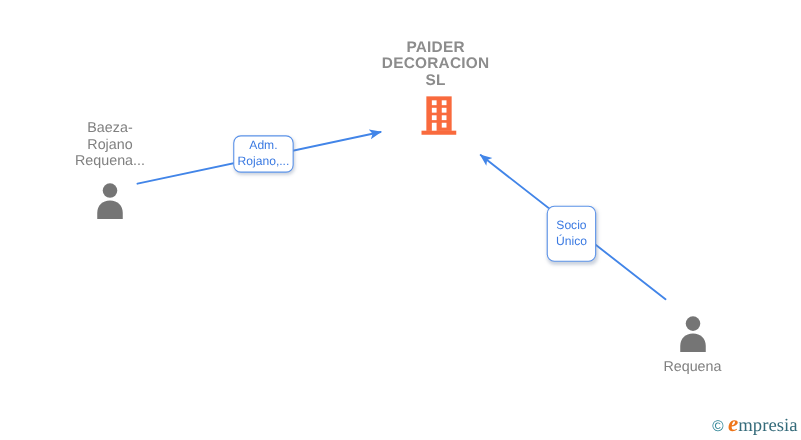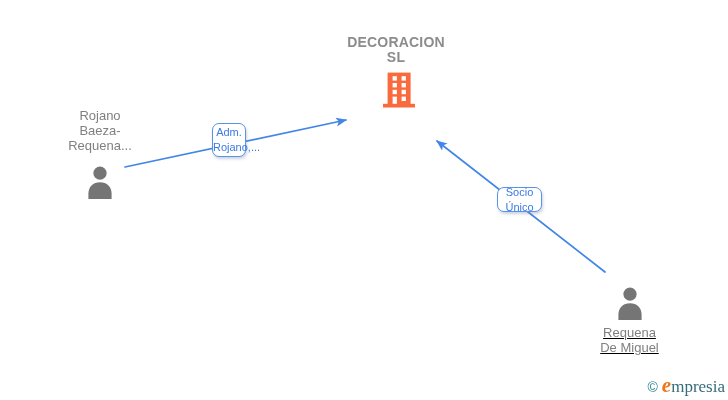--- a/index.html
+++ b/index.html
@@ -31,21 +31,21 @@
     color: #8c8c8c;
     letter-spacing: 0.2px;
   }
   .building-wrap {
     width: 32px; height: 36px;
     margin: 7px 0 0 67px;
   }
   
   .person-node { position: absolute; text-align: center; }
   .person-node.left  { left: 40px;  top: 108px; width: 120px; }
-  .person-node.right { left: 567px; top: 287px; width: 125px; text-decoration: underline; }
+  .person-node.right { left: 567px; top: 287px; width: 125px; }
   .person-label {
     font-size: 13px;
     line-height: 15px;
     color: #808080;
   }
   .person-node.left .person-icon-wrap { margin: 13px auto 0 auto; width: 28px; height: 33px; }
   .person-node.right .person-icon-wrap { margin: 0 auto; width: 28px; height: 33px; }
   .person-node.right .person-label { margin-top: 5px; }
   
   .edge-label {
@@ -56,22 +56,22 @@
     border-radius: 7px;
     box-shadow: 1px 2px 3px rgba(110,130,160,0.35);
     color: #3b7ae2;
     font-size: 11px;
     line-height: 15px;
     text-align: center;
     display: flex;
     flex-direction: column;
     justify-content: center;
   }
-  .edge-label.adm   { left: 212px; top: 123px; width: 34px; height: 34px; }
-  .edge-label.socio { left: 497px; top: 187px; width: 45px; height: 25px; }
+  .edge-label.adm   { left: 212px; top: 123px; width: 55px; height: 34px; }
+  .edge-label.socio { left: 497px; top: 187px; width: 45px; height: 51px; }
   
   .watermark {
     position: absolute;
     right: 3px; bottom: 4px;
     display: flex;
     align-items: baseline;
     font-family: "Liberation Serif", serif;
     white-space: nowrap;
   }
   .wm-copy {
@@ -103,20 +103,21 @@
       <marker id="arrowhead" markerUnits="userSpaceOnUse" markerWidth="12" markerHeight="10" refX="10" refY="4.5" orient="auto">
         <path d="M0,0 L11,4.5 L0,9 L2.6,4.5 Z" fill="#4285e8"></path>
       </marker>
     </defs>
     <line x1="125" y1="167" x2="346" y2="120" stroke="#4285e8" stroke-width="1.7" stroke-linecap="round" marker-end="url(#arrowhead)"></line>
     <line x1="605" y1="272" x2="437" y2="141" stroke="#4285e8" stroke-width="1.7" stroke-linecap="round" marker-end="url(#arrowhead)"></line>
   </svg>
 
   <div class="company-node">
     <div class="company-title">
+      <div>PAIDER</div>
       <div>DECORACION</div>
       <div>SL</div>
     </div>
     <div class="building-wrap">
       <svg width="32" height="36" viewBox="0 0 32 36">
         <rect x="0" y="31.8" width="32" height="3.7" fill="#f96a3d"></rect>
         <rect x="4.6" y="0.6" width="23" height="31.4" fill="#f96a3d"></rect>
         <rect x="9.6" y="4.2" width="4.3" height="4.4" fill="#ffffff"></rect>
         <rect x="18.6" y="4.2" width="4.3" height="4.4" fill="#ffffff"></rect>
         <rect x="9.6" y="11.0" width="4.3" height="4.4" fill="#ffffff"></rect>
@@ -124,42 +125,41 @@
         <rect x="9.6" y="17.8" width="4.3" height="4.4" fill="#ffffff"></rect>
         <rect x="18.6" y="17.8" width="4.3" height="4.4" fill="#ffffff"></rect>
         <rect x="9.6" y="24.6" width="4.3" height="7.2" fill="#ffffff"></rect>
         <rect x="18.6" y="24.6" width="4.3" height="4.4" fill="#ffffff"></rect>
       </svg>
     </div>
   </div>
 
   <div class="person-node left">
     <div class="person-label">
+      <div>Baeza-</div>
       <div>Rojano</div>
-      <div>Baeza-</div>
       <div>Requena...</div>
     </div>
     <div class="person-icon-wrap">
       <svg width="28" height="33" viewBox="0 0 28 33">
         <circle cx="14" cy="7.2" r="6.6" fill="#757575"></circle>
         <path d="M14 16.2 C7 16.2 2.4 20.8 2.4 27.6 L2.4 33 L25.6 33 L25.6 27.6 C25.6 20.8 21 16.2 14 16.2 Z" fill="#757575"></path>
       </svg>
     </div>
   </div>
 
   <div class="person-node right">
     <div class="person-icon-wrap">
       <svg width="28" height="33" viewBox="0 0 28 33">
         <circle cx="14" cy="7.2" r="6.6" fill="#757575"></circle>
         <path d="M14 16.2 C7 16.2 2.4 20.8 2.4 27.6 L2.4 33 L25.6 33 L25.6 27.6 C25.6 20.8 21 16.2 14 16.2 Z" fill="#757575"></path>
       </svg>
     </div>
     <div class="person-label">
       <div>Requena</div>
-      <div>De Miguel</div>
     </div>
   </div>
 
   <div class="edge-label adm">
     <div>Adm.</div>
     <div>Rojano,...</div>
   </div>
 
   <div class="edge-label socio">
     <div>Socio</div>

